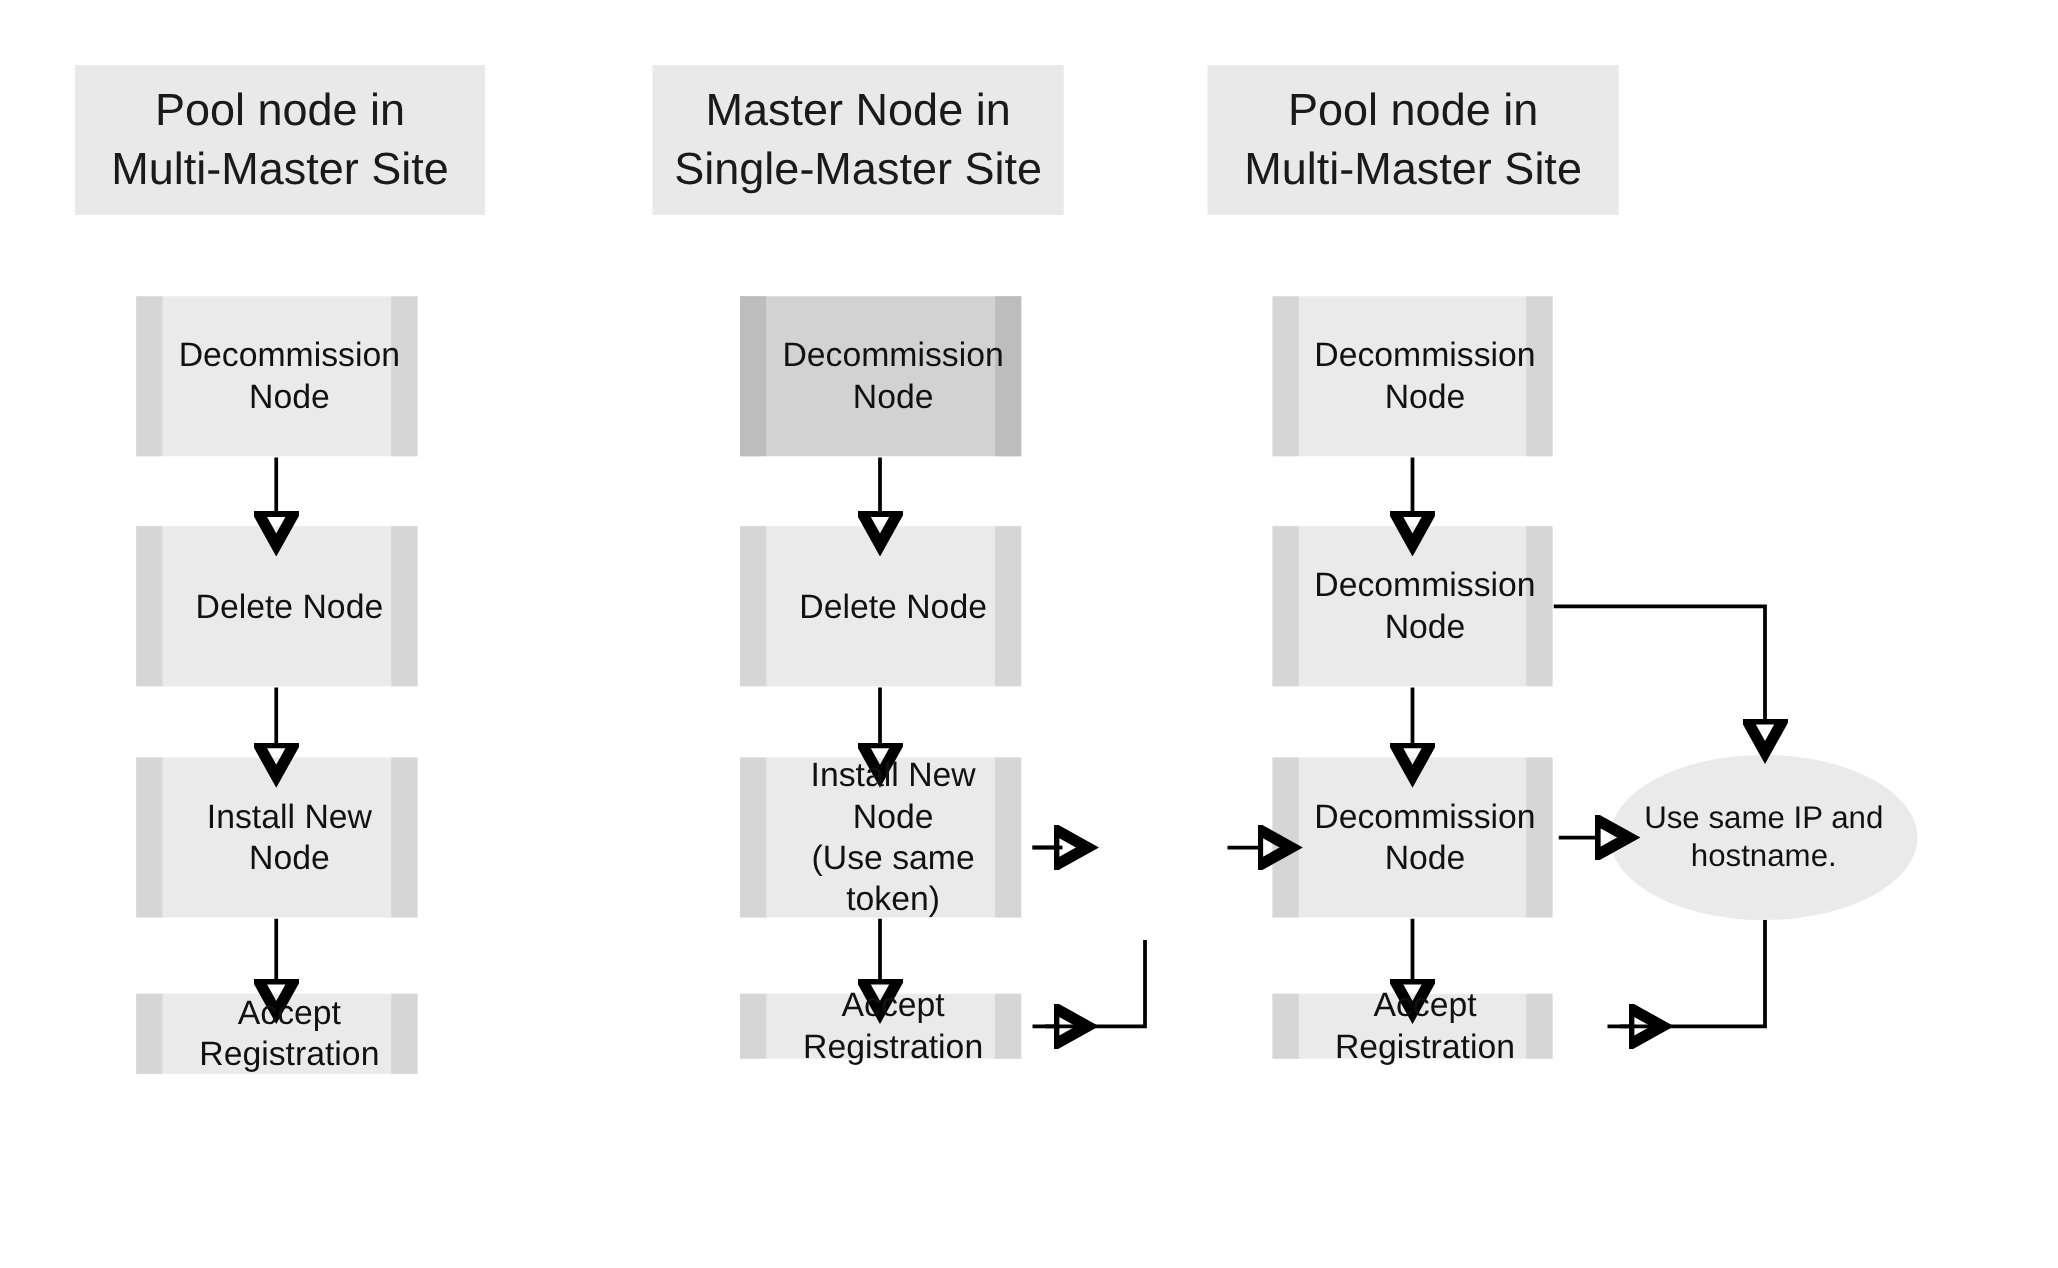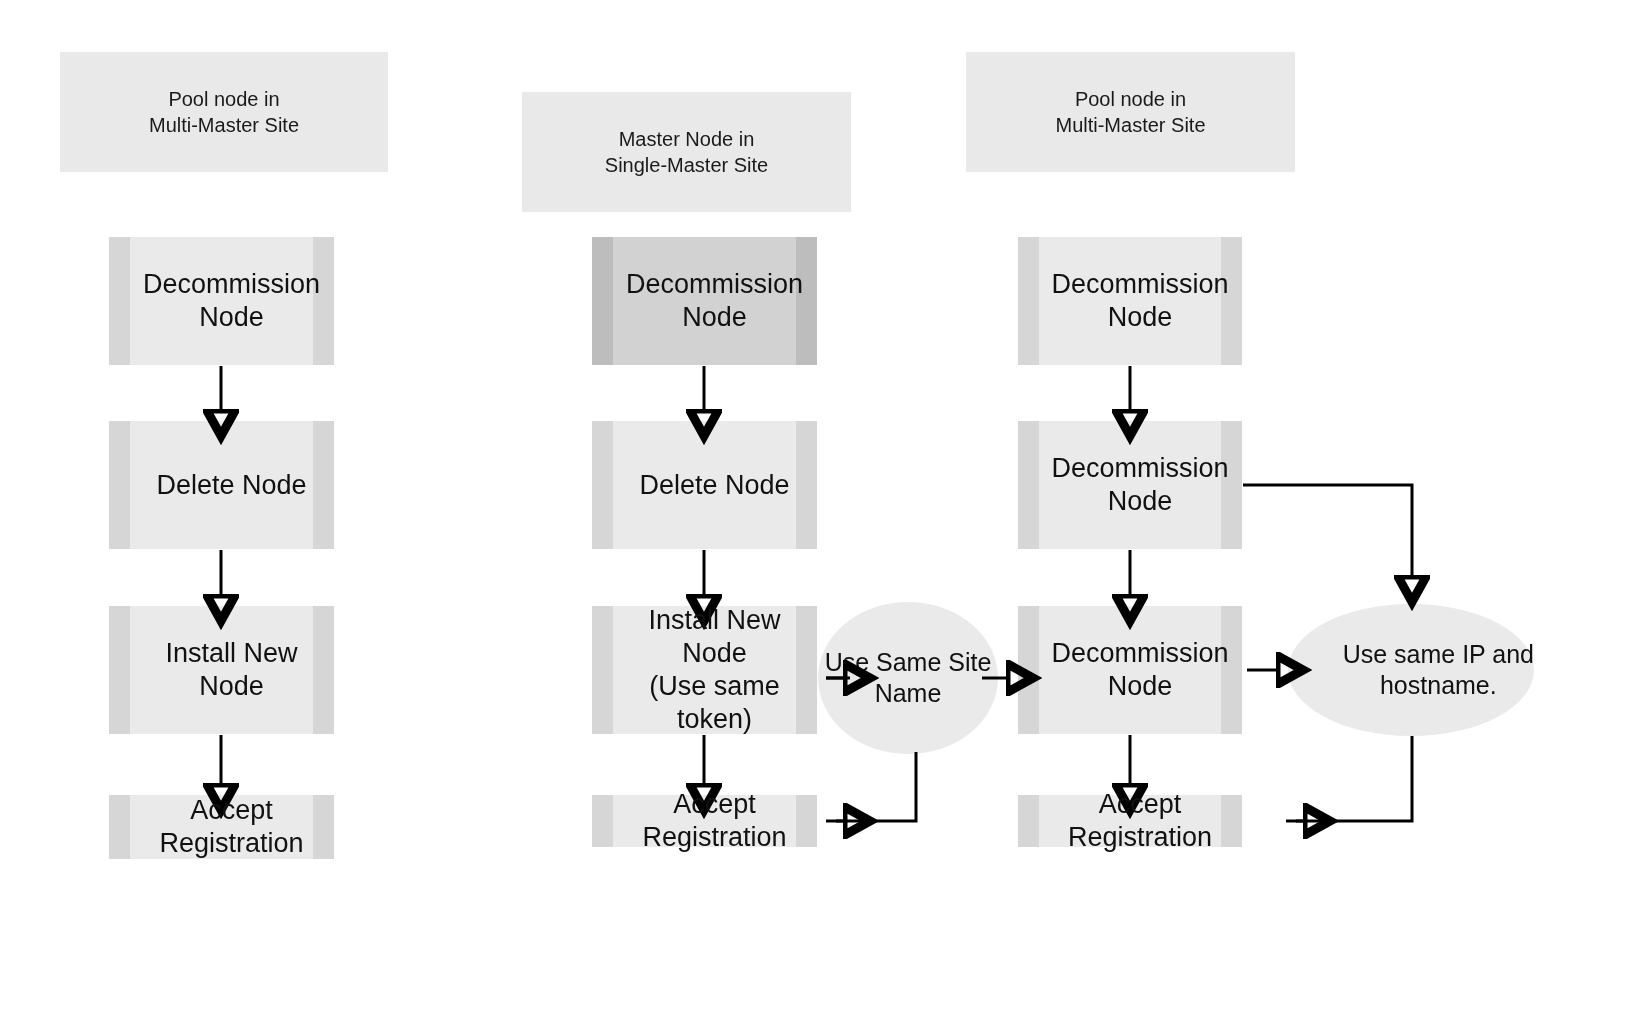--- a/index.html
+++ b/index.html
@@ -20,21 +20,21 @@
   }
 
   
   .col-header {
     position: absolute;
     background: #e9e9e9;
     display: flex;
     align-items: center;
     justify-content: center;
     text-align: center;
-    font-size: 20px;
+    font-size: 36px;
     line-height: 1.3;
     color: #1a1a1a;
     white-space: pre-line;
   }
 
   
   .proc {
     position: absolute;
     background: #eaeaea;
     display: flex;
@@ -108,21 +108,21 @@
 </head>
 <body>
 
 <div id="canvas">
 
   <div class="col-header" style="left:60px; top:52px; width:328px; height:120px;">
     <span>Pool node in
 Multi-Master Site</span>
   </div>
 
-  <div class="col-header" style="left:522px; top:52px; width:329px; height:120px;margin-top:40px;">
+  <div class="col-header" style="left:522px; top:52px; width:329px; height:120px;">
     <span>Master Node in
 Single-Master Site</span>
   </div>
 
   <div class="col-header" style="left:966px; top:52px; width:329px; height:120px;">
     <span>Pool node in
 Multi-Master Site</span>
   </div>
 
   <div class="proc" style="left:109px; top:237px; width:225px; height:128px;">
@@ -172,26 +172,22 @@
 
   <div class="proc" style="left:1018px; top:606px; width:224px; height:128px;">
     <span class="proc-label">Decommission
 Node</span>
   </div>
 
   <div class="proc" style="left:1018px; top:795px; width:224px; height:52px;">
     <span class="proc-label">Accept Registration</span>
   </div>
 
-  <div class="ellipse" style="left:818px; top:602px; width:180px; height:152px;">
-    <span>Use Same Site
-Name</span>
-  </div>
-
-  <div class="ellipse" style="left:1288px; top:604px; width:246px; height:132px;justify-content:flex-end;">
+
+  <div class="ellipse" style="left:1288px; top:604px; width:246px; height:132px;">
     <span>Use same IP and
 hostname.</span>
   </div>
 
   <svg id="connectors" viewBox="0 0 1646 1014">
     <defs>
       <marker id="arrow-down" markerWidth="12" markerHeight="12" refX="1" refY="6" orient="auto" markerUnits="strokeWidth">
         <path d="M0,1 L0,11 L9,6 z" fill="#000000" stroke="none"></path>
       </marker>
     </defs>

